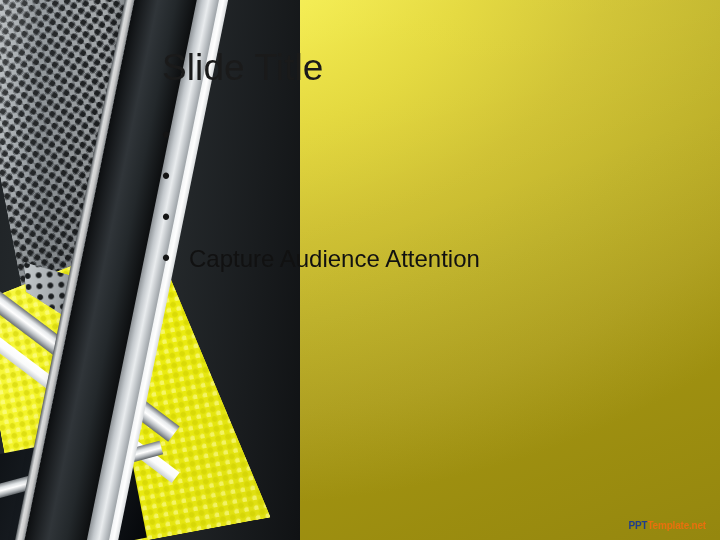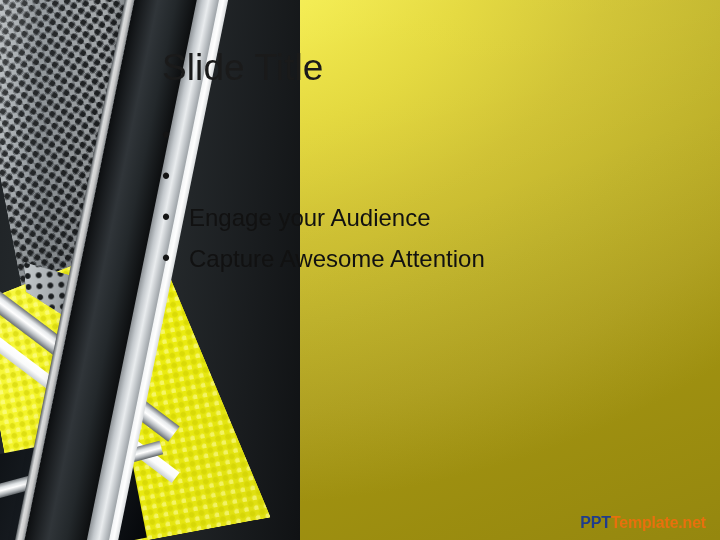--- a/index.html
+++ b/index.html
@@ -243,21 +243,21 @@
   }
   .bullet-text {
     white-space: nowrap;
   }
 
   
   .watermark {
     position: absolute;
     right: 14px;
     bottom: 9px;
-    font-size: 16px;
+    font-size: 10px;
     font-weight: bold;
     letter-spacing: -0.2px;
     line-height: 1;
     white-space: nowrap;
   }
   .wm-ppt   { color: #1f3c8c; }
   .wm-tmpl  { color: #e8700d; }
 </style>
 </head>
 <body>
@@ -292,25 +292,24 @@
 
     <ul class="bullets">
       <li class="bullet">
         <span class="bullet-dot">•</span>
       </li>
       <li class="bullet">
         <span class="bullet-dot">•</span>
       </li>
       <li class="bullet">
         <span class="bullet-dot">•</span>
-        <span class="bullet-text">Engage your Audience</span>
       </li>
       <li class="bullet">
         <span class="bullet-dot">•</span>
-        <span class="bullet-text">Capture Awesome Attention</span>
+        <span class="bullet-text">Capture Audience Attention</span>
       </li>
     </ul>
   </div>
 
   <div class="watermark">
     <span class="wm-ppt">PPT</span><span class="wm-tmpl">Template.net</span>
   </div>
 
 </div>
 

